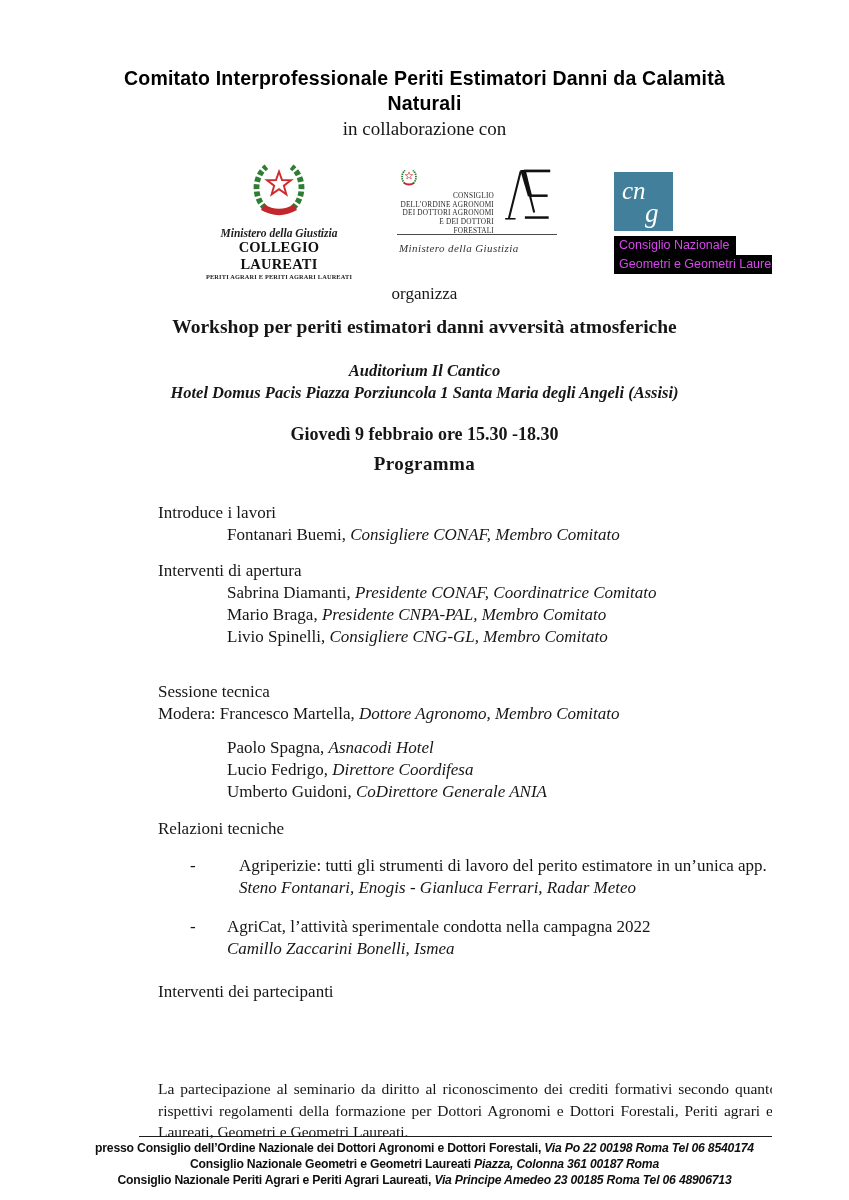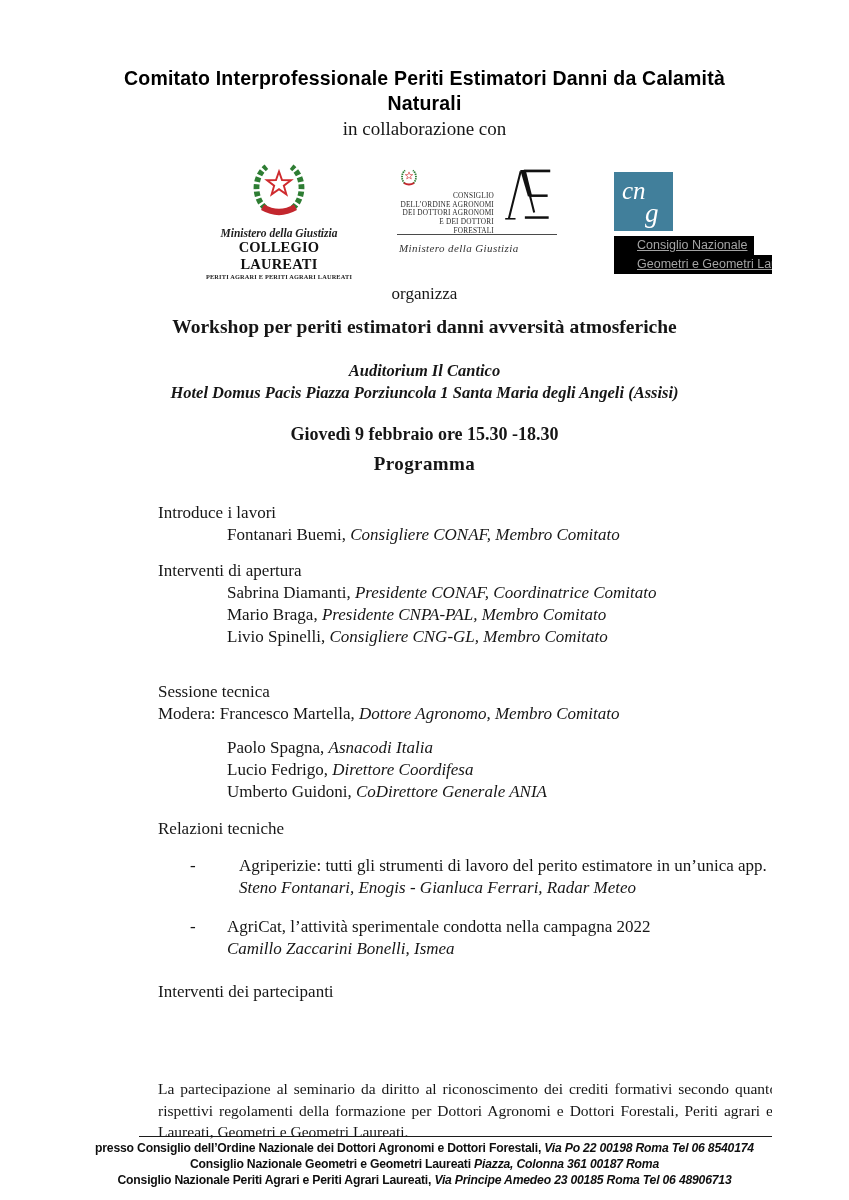--- a/index.html
+++ b/index.html
@@ -30,22 +30,22 @@
   .conaf-emblem { position:absolute; left:3px; top:8px; }
   .conaf-lines { position:absolute; left:0; top:34px; width:97px; text-align:right;
                  font-size:7.3px; line-height:8.7px; letter-spacing:0.2px; color:#2a2a2a; }
   .conaf-af { position:absolute; left:108px; top:9px; }
   .conaf-rule { position:absolute; left:0; top:76px; width:160px; border-top:1px solid #4a4a4a; }
   .conaf-ministry { position:absolute; left:2px; top:84px; font-style:italic; font-size:11px;
                     letter-spacing:0.4px; color:#333; }
 
   .logo-cng { left:537px; top:172px; display:flex; align-items:flex-start;flex-direction:column; }
   .cng-bars { margin-top:5px; font-family:"Liberation Sans", sans-serif; }
-  .cng-bar { background:#000; color:#a3a3a3; width:max-content; font-size:12.5px;
-             line-height:16px; padding:1px 7px 2px 23px;text-decoration:underline; }
+  .cng-bar { background:#000; color:#d946ef; width:max-content; font-size:12.5px;
+             line-height:16px; padding:1px 7px 2px 5px; }
 
   .logo-outline { left:778px; top:170px; }
 
   
   .organizza { top:284px; font-size:17px; }
   .workshop  { top:316px; font-weight:bold; font-size:19.5px; }
   .venue     { top:360px; font-weight:bold; font-style:italic; font-size:16.5px; line-height:21.5px; }
   .datetime  { top:424px; font-weight:bold; font-size:18px; }
   .programma { top:453px; font-weight:bold; font-size:19px; letter-spacing:0.4px; }
 
@@ -171,21 +171,21 @@
       <span>Livio Spinelli, </span><span class="it">Consigliere CNG-GL, Membro Comitato</span>
     </div>
   </div>
 
   <div class="abs body-txt h-sessione">Sessione tecnica</div>
   <div class="abs body-txt modera">
     <span>Modera: Francesco Martella, </span><span class="it">Dottore Agronomo, Membro Comitato</span>
   </div>
   <div class="abs body-txt e-tecnica">
     <div>
-      <span>Paolo Spagna, </span><span class="it">Asnacodi Italia</span>
+      <span>Paolo Spagna, </span><span class="it">Asnacodi Hotel</span>
     </div>
     <div>
       <span>Lucio Fedrigo, </span><span class="it">Direttore Coordifesa</span>
     </div>
     <div>
       <span>Umberto Guidoni, </span><span class="it">CoDirettore Generale ANIA</span>
     </div>
   </div>
 
   <div class="abs body-txt h-relazioni">Relazioni tecniche</div>

